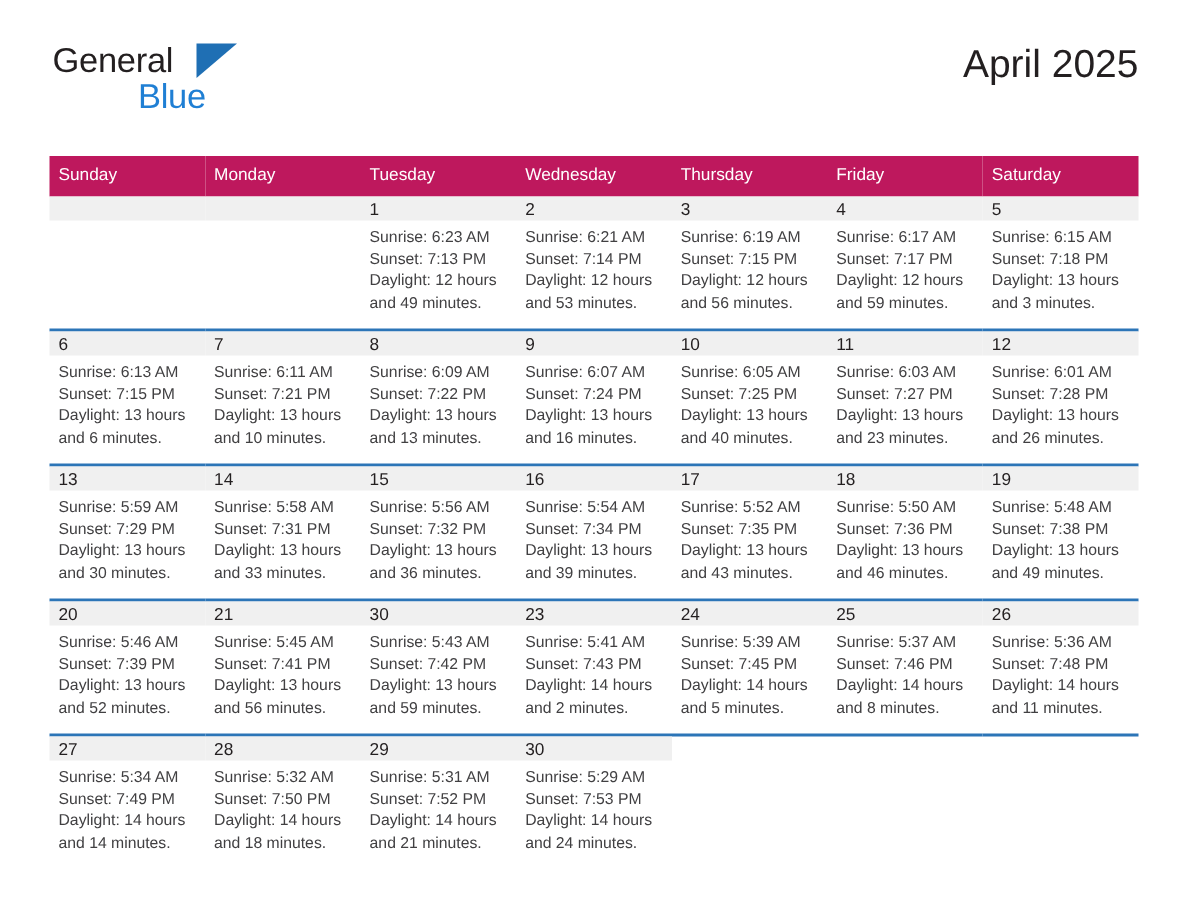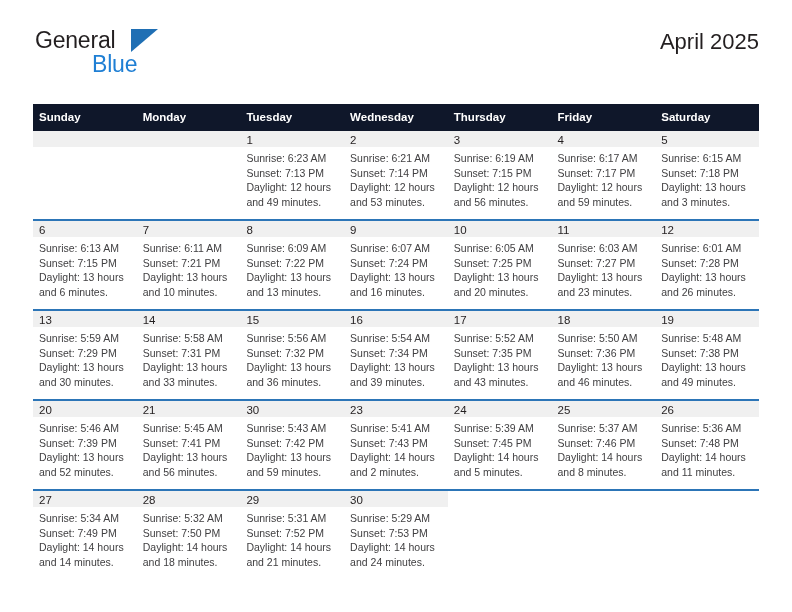--- a/index.html
+++ b/index.html
@@ -65,21 +65,21 @@
     color: #1f7fd4;
     line-height: 28px;
   }
   .title-block {
     position: absolute;
     right: 0;
     top: -2px;
     text-align: right;
   }
   .cal-title {
-    font-size: 22px;
+    font-size: 26px;
     font-weight: 400;
     color: #231f20;
     line-height: 36px;
     white-space: nowrap;
     text-align: center;
   }
   .cal-subtitle {
     margin-top: 9px;
     font-size: 14.5px;
     font-weight: 400;
@@ -91,24 +91,24 @@
   
   .calendar {
     position: absolute;
     left: 33px;
     top: 104px;
     width: 726px;
     border-collapse: collapse;
     table-layout: fixed;
   }
   .calendar th {
-    background: #0f172a;
+    background: #be185d;
     color: #ffffff;
     font-size: 11.5px;
-    font-weight: 700;
+    font-weight: 400;
     text-align: left;
     padding: 4px 0 5px 6px;
     height: 18px;
     vertical-align: middle;
   }
   .week-row > td {
     vertical-align: top;
     padding: 0;
     border-top: 2px solid #2c75b7;
     height: 88px;
@@ -302,21 +302,21 @@
               </div>
             </div>
           </td>
           <td>
             <div class="daycell">
               <div class="daynum-strip">10</div>
               <div class="dayinfo">
                 <div>Sunrise: 6:05 AM</div>
                 <div>Sunset: 7:25 PM</div>
                 <div>Daylight: 13 hours</div>
-                <div>and 20 minutes.</div>
+                <div>and 40 minutes.</div>
               </div>
             </div>
           </td>
           <td>
             <div class="daycell">
               <div class="daynum-strip">11</div>
               <div class="dayinfo">
                 <div>Sunrise: 6:03 AM</div>
                 <div>Sunset: 7:27 PM</div>
                 <div>Daylight: 13 hours</div>

